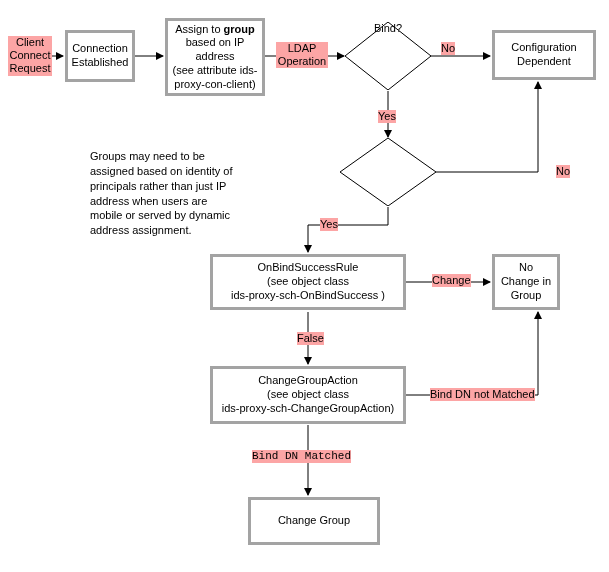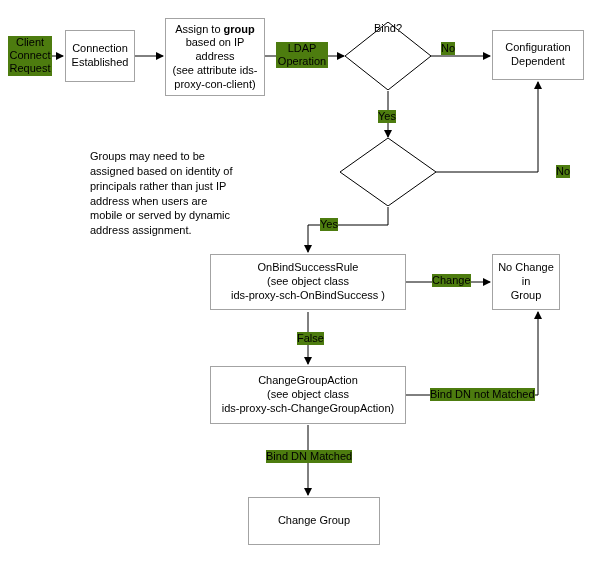--- a/index.html
+++ b/index.html
@@ -7,21 +7,21 @@
     font-family: Arial, Helvetica, sans-serif;
     font-size: 11px;
     color: #000;
     background: #fff;
     width: 609px;
     height: 572px;
     position: relative;
   }
   .box {
     position: absolute;
-    border: 1px solid #a3a3a3;
+    border: 3px solid #a3a3a3;
     background: #fff;
     display: flex;
     align-items: center;
     justify-content: center;
     text-align: center;
     padding: 4px;
     box-sizing: border-box;
     line-height: 1.25;
   }
   .diamond {
@@ -36,21 +36,21 @@
   }
   .diamond .dlabel {
     position: relative;
     z-index: 1;
     line-height: 1.2;
   }
   .label {
     position: absolute;
     text-align: center;
     line-height: 1.2;
-    background: #4d7c0f;
+    background: #fca5a5;
   }
   .annotation {
     position: absolute;
     text-align: left;
     line-height: 1.35;
   }
   svg.wires {
     position: absolute;
     top: 0; left: 0;
     width: 609px;
@@ -103,21 +103,21 @@
   <span>Assign to <b>group</b><br>based on IP<br>address<br>(see attribute ids-<br>proxy-con-client)</span>
 </div>
 
 <div class="diamond" style="left:345px; top:22px; width:86px; height:68px;">
   <svg width="86" height="68">
       <polygon points="43,0 86,34 43,68 0,34" fill="#fff" stroke="#000"></polygon>
     </svg>
   <span class="dlabel">Bind?</span>
 </div>
 
-<div class="box" style="left:492px; top:30px; width:92px; height:50px; white-space:pre-line;">Configuration
+<div class="box" style="left:492px; top:30px; width:104px; height:50px; white-space:pre-line;">Configuration
 Dependent</div>
 
 <div class="diamond" style="left:340px; top:138px; width:96px; height:68px;">
   <svg width="96" height="68">
       <polygon points="48,0 96,34 48,68 0,34" fill="#fff" stroke="#000"></polygon>
     </svg>
 </div>
 
 <div class="box" style="left:210px; top:254px; width:196px; height:56px;">
   <span>OnBindSuccessRule<br>(see object class<br>ids-proxy-sch-OnBindSuccess )</span>
@@ -134,20 +134,20 @@
 
 <div class="label" style="left:276px; top:42px; width:52px; white-space:pre-line;">LDAP
 Operation</div>
 <div class="label" style="left:441px; top:42px;">No</div>
 <div class="label" style="left:378px; top:110px;">Yes</div>
 <div class="label" style="left:556px; top:165px;">No</div>
 <div class="label" style="left:320px; top:218px;">Yes</div>
 <div class="label" style="left:432px; top:274px;">Change</div>
 <div class="label" style="left:297px; top:332px;">False</div>
 <div class="label" style="left:430px; top:388px;">Bind DN not Matched</div>
-<div class="label" style="left:266px; top:450px;">Bind DN Matched</div>
+<div class="label" style="left:252px; top:450px;font-family:Liberation Mono, monospace;">Bind DN Matched</div>
 
 <div class="annotation" style="left:90px; top:142px; width:170px; white-space:pre-line;margin-top:7px;">Groups may need to be
 assigned based on identity of
 principals rather than just IP
 address when users are
 mobile or served by dynamic
 address assignment.</div>
 
 </body></html>

